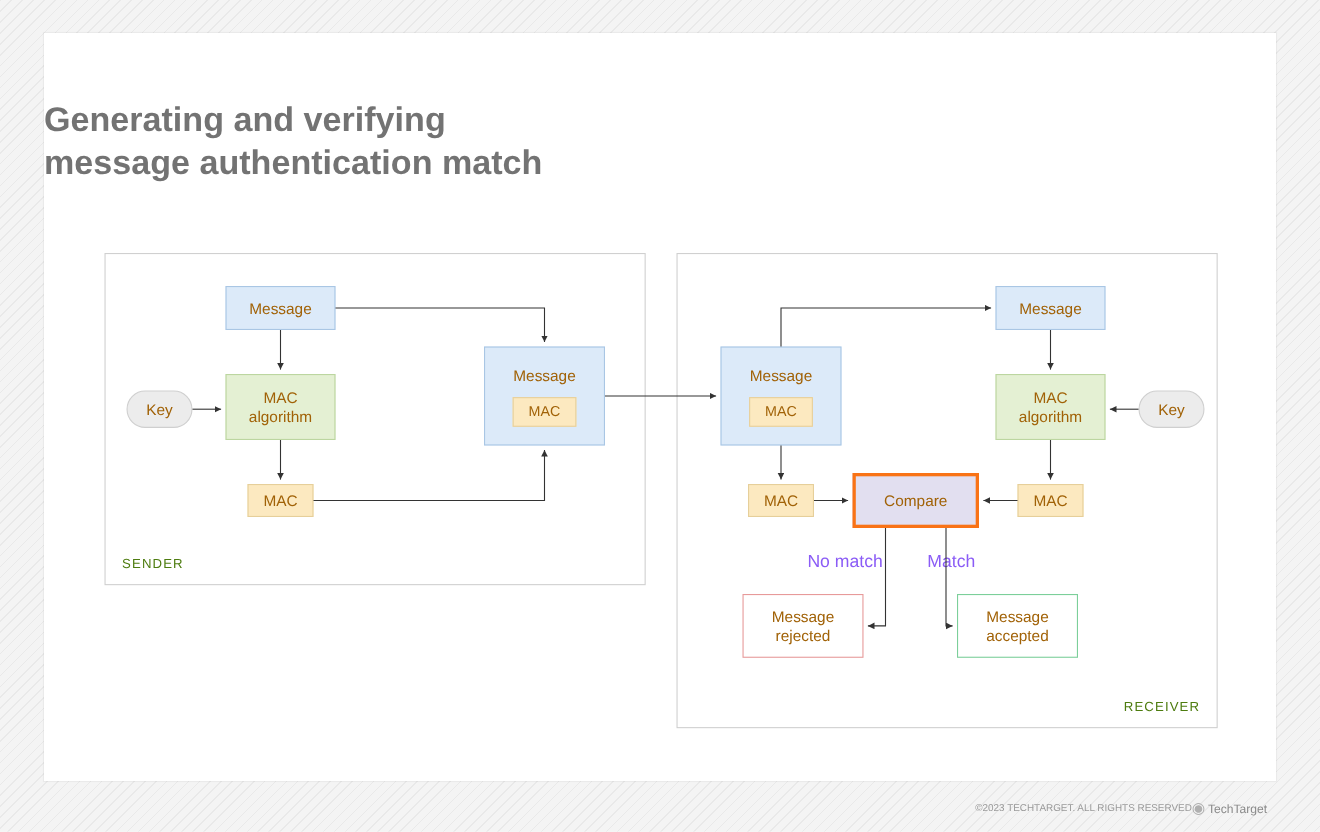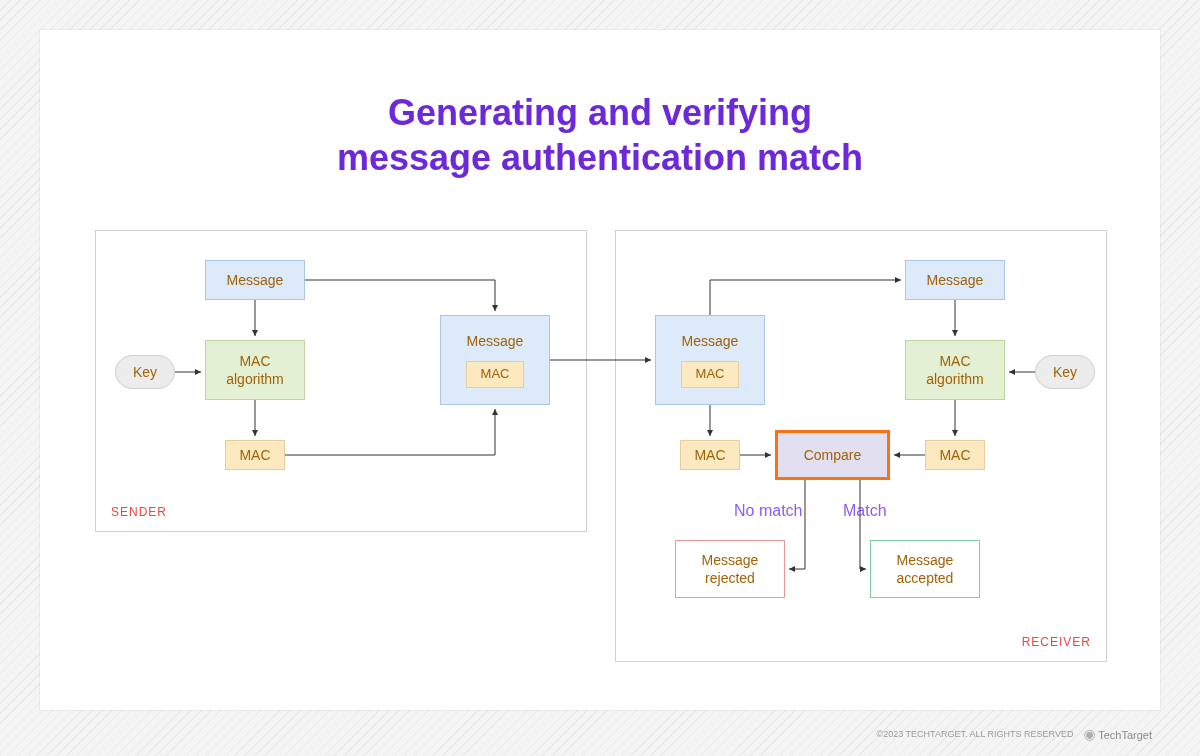--- a/index.html
+++ b/index.html
@@ -26,36 +26,36 @@
     position: absolute;
     left: 40px; top: 30px;
     width: 1120px; height: 680px;
     background: #ffffff;
     box-shadow: 0 0 0 1px rgba(0,0,0,0.04);
   }
   .title {
     position: absolute;
     left: 0; top: 60px;
     width: 1120px;
-    text-align: center;
-    color: #6d28d9;
+    text-align: left;
+    color: #737373;
     font-weight: 700;
-    font-size: 36px;
+    font-size: 31px;
     line-height: 1.25;
   }
   .panel {
     position: absolute;
     border: 1px solid #d0d0d0;
     background: #ffffff;
   }
   .panel-label {
     position: absolute;
     font-size: 12px;
     letter-spacing: 1px;
-    color: #ef4444;
+    color: #4d7c0f;
   }
   .box {
     position: absolute;
     display: flex;
     align-items: center;
     justify-content: center;
     text-align: center;
     font-size: 14px;
     line-height: 1.3;
     color: #a16207;
@@ -110,21 +110,20 @@
     color: #8b5cf6;
   }
   .footer {
     position: absolute;
     right: 48px;
     bottom: 14px;
     font-size: 9px;
     color: #9a9a9a;
     display: flex;
     align-items: center;
-    gap: 10px;
   }
   .eye {
     display: inline-block;
     font-size: 14px;
     color: #b0b0b0;
   }
   svg.arrows {
     position: absolute;
     left: 0; top: 0;
     pointer-events: none;

